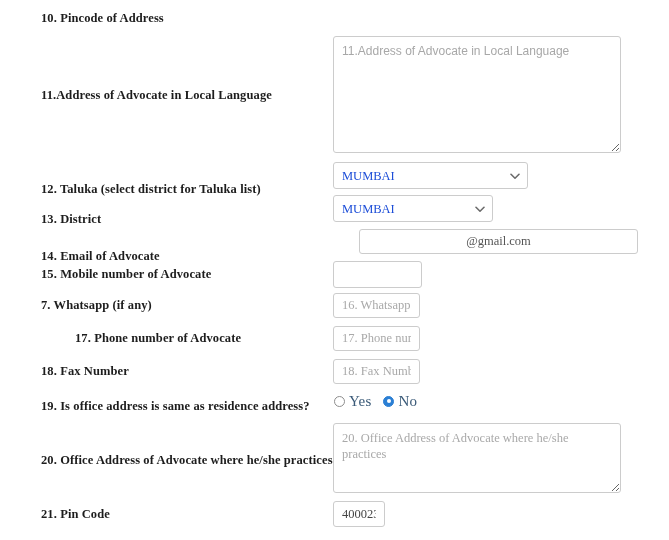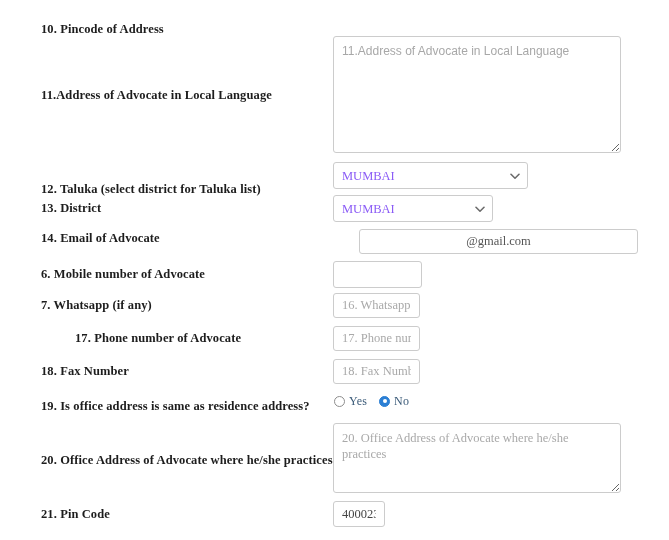--- a/index.html
+++ b/index.html
@@ -74,21 +74,21 @@
     font-family: "Liberation Sans", sans-serif;
     font-size: 12px;
     color: #a8a8a8;
   }
 
   select.ctl {
     -webkit-appearance: none;
     -moz-appearance: none;
     appearance: none;
     background-color: #fff;
-    color: #8b5cf6;
+    color: #1d4ed8;
     padding-right: 26px;
     cursor: pointer;
   }
   .select-wrap { position: absolute; }
   .select-wrap select { position: absolute; left: 0; top: 0; width: 100%; height: 100%; }
   .chev {
     position: absolute;
     right: 9px;
     top: 50%;
     margin-top: -3px;
@@ -128,34 +128,34 @@
   .radio-dot.checked::after {
     content: "";
     position: absolute;
     left: 2.5px; top: 2.5px;
     width: 4px; height: 4px;
     border-radius: 50%;
     background: #ffffff;
   }
   .radio-label {
     font-family: "Liberation Serif", serif;
-    font-size: 12px;
+    font-size: 15px;
     color: #3a5a78;
     letter-spacing: 0.2px;
   }
 
   .email-centered { text-align: center; margin-left: 26px; }
 </style>
 </head>
 <body>
 
 <div id="form-root">
 
   <div class="row" style="top:0px;">
-    <label class="field-label" style="top:22px;">10. Pincode of Address</label>
+    <label class="field-label" style="top:11px;">10. Pincode of Address</label>
     <input class="ctl" type="text" style="left: 333px; top: 19px; width: 70px; height: 32px; margin-top: 27px;" placeholder="10. Pincod">
   </div>
 
   <div class="row" style="top:36px;">
     <label class="field-label" style="top:52px;">11.Address of Advocate in Local Language</label>
     <textarea class="ctl sans" style="left: 333px; top: 0px; width: 288px; height: 117px;" placeholder="11.Address of Advocate in Local Language"></textarea>
   </div>
 
   <div class="row" style="top:162px;">
     <label class="field-label" style="top:20px;">12. Taluka (select district for Taluka list)</label>
@@ -165,40 +165,40 @@
       </select>
       <span class="chev">
         <svg viewBox="0 0 10 7" width="10" height="7" aria-hidden="true">
           <path d="M1 1.3 L5 5.2 L9 1.3" fill="none" stroke="#6b6b6b" stroke-width="1.6" stroke-linecap="round" stroke-linejoin="round"></path>
         </svg>
       </span>
     </div>
   </div>
 
   <div class="row" style="top:195px;">
-    <label class="field-label" style="top:6px;">13. District</label>
+    <label class="field-label" style="top:17px;">13. District</label>
     <div class="select-wrap" style="left:333px; top:0px; width:160px; height:27px;">
       <select class="ctl">
         <option>MUMBAI</option>
       </select>
       <span class="chev">
         <svg viewBox="0 0 10 7" width="10" height="7" aria-hidden="true">
           <path d="M1 1.3 L5 5.2 L9 1.3" fill="none" stroke="#6b6b6b" stroke-width="1.6" stroke-linecap="round" stroke-linejoin="round"></path>
         </svg>
       </span>
     </div>
   </div>
 
   <div class="row" style="top:229px;">
-    <label class="field-label" style="top:2px;">14. Email of Advocate</label>
+    <label class="field-label" style="top:20px;">14. Email of Advocate</label>
     <input class="ctl email-centered" type="text" style="left: 333px; top: 0px; width: 279px; height: 25px;" value="@gmail.com">
   </div>
 
   <div class="row" style="top:261px;">
-    <label class="field-label" style="top:6px;">6. Mobile number of Advocate</label>
+    <label class="field-label" style="top:6px;">15. Mobile number of Advocate</label>
     <input class="ctl" type="text" style="left: 333px; top: 0px; width: 89px; height: 27px;" value="">
   </div>
 
   <div class="row" style="top:293px;">
     <label class="field-label" style="top:5px;">7. Whatsapp (if any)</label>
     <input class="ctl" type="text" style="left: 333px; top: 0px; width: 87px; height: 25px;" placeholder="16. Whatsapp (">
   </div>
 
   <div class="row" style="top:326px;">
     <label class="field-label" style="top:5px;margin-left:34px;">17. Phone number of Advocate</label>

